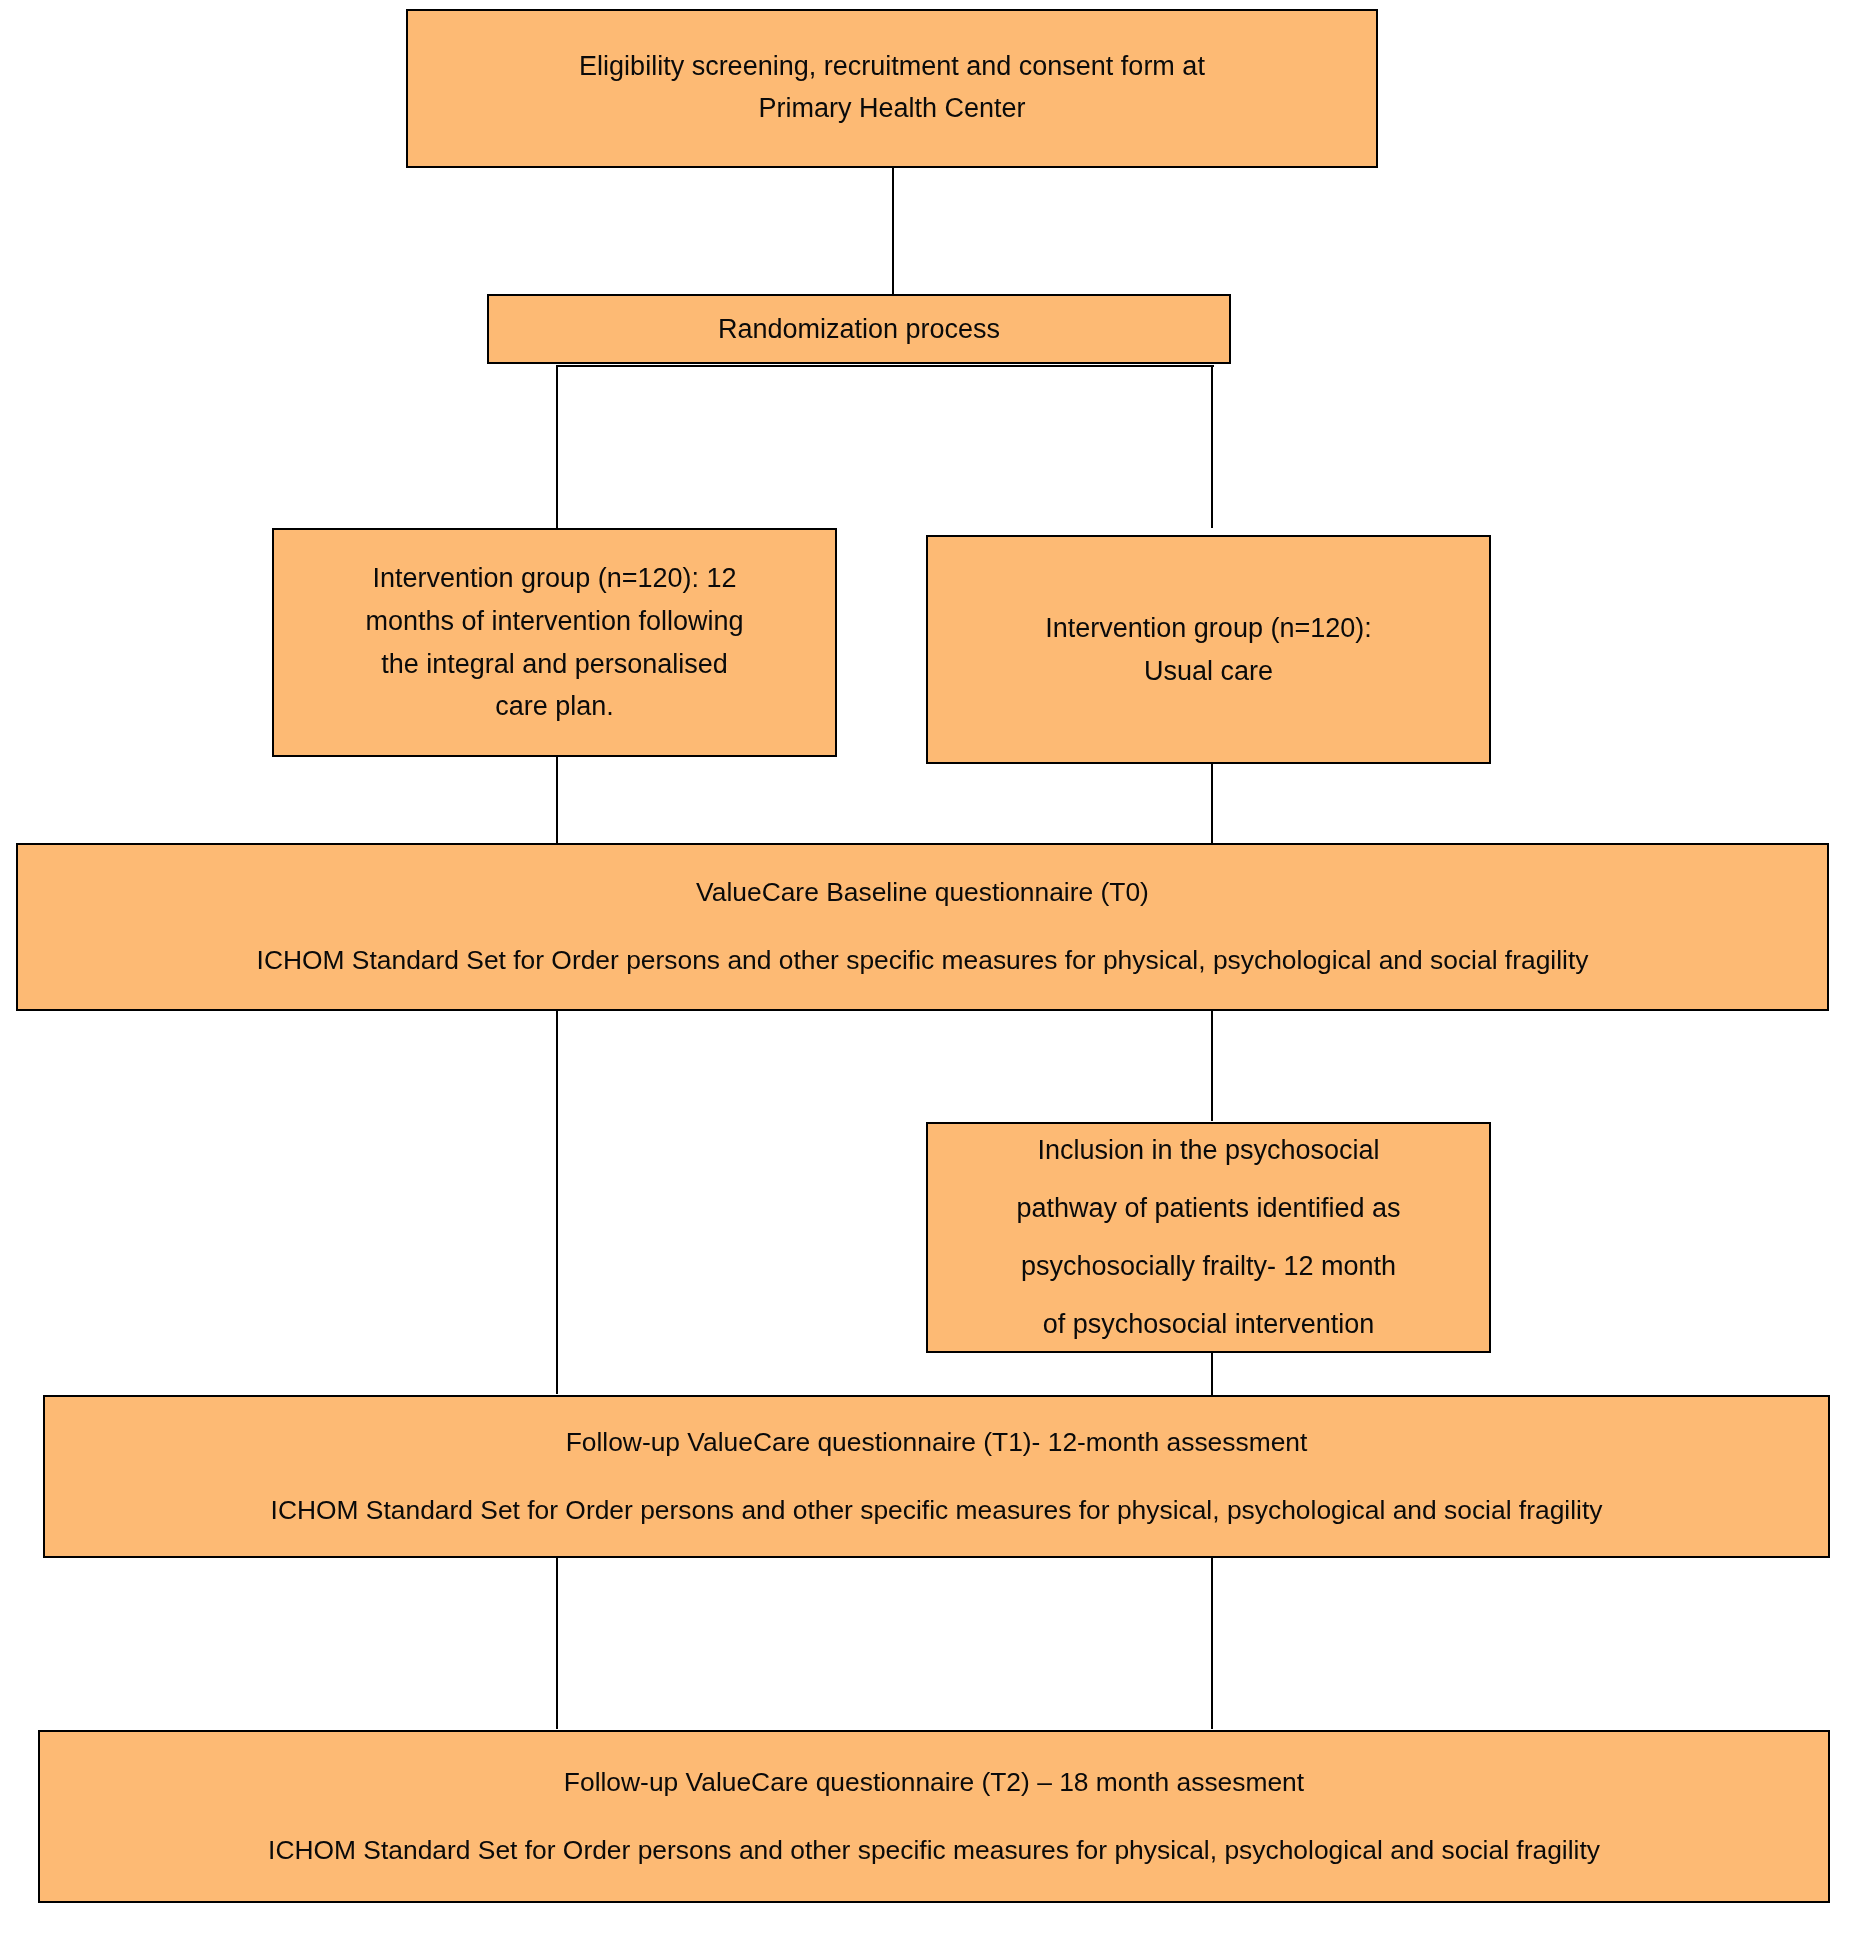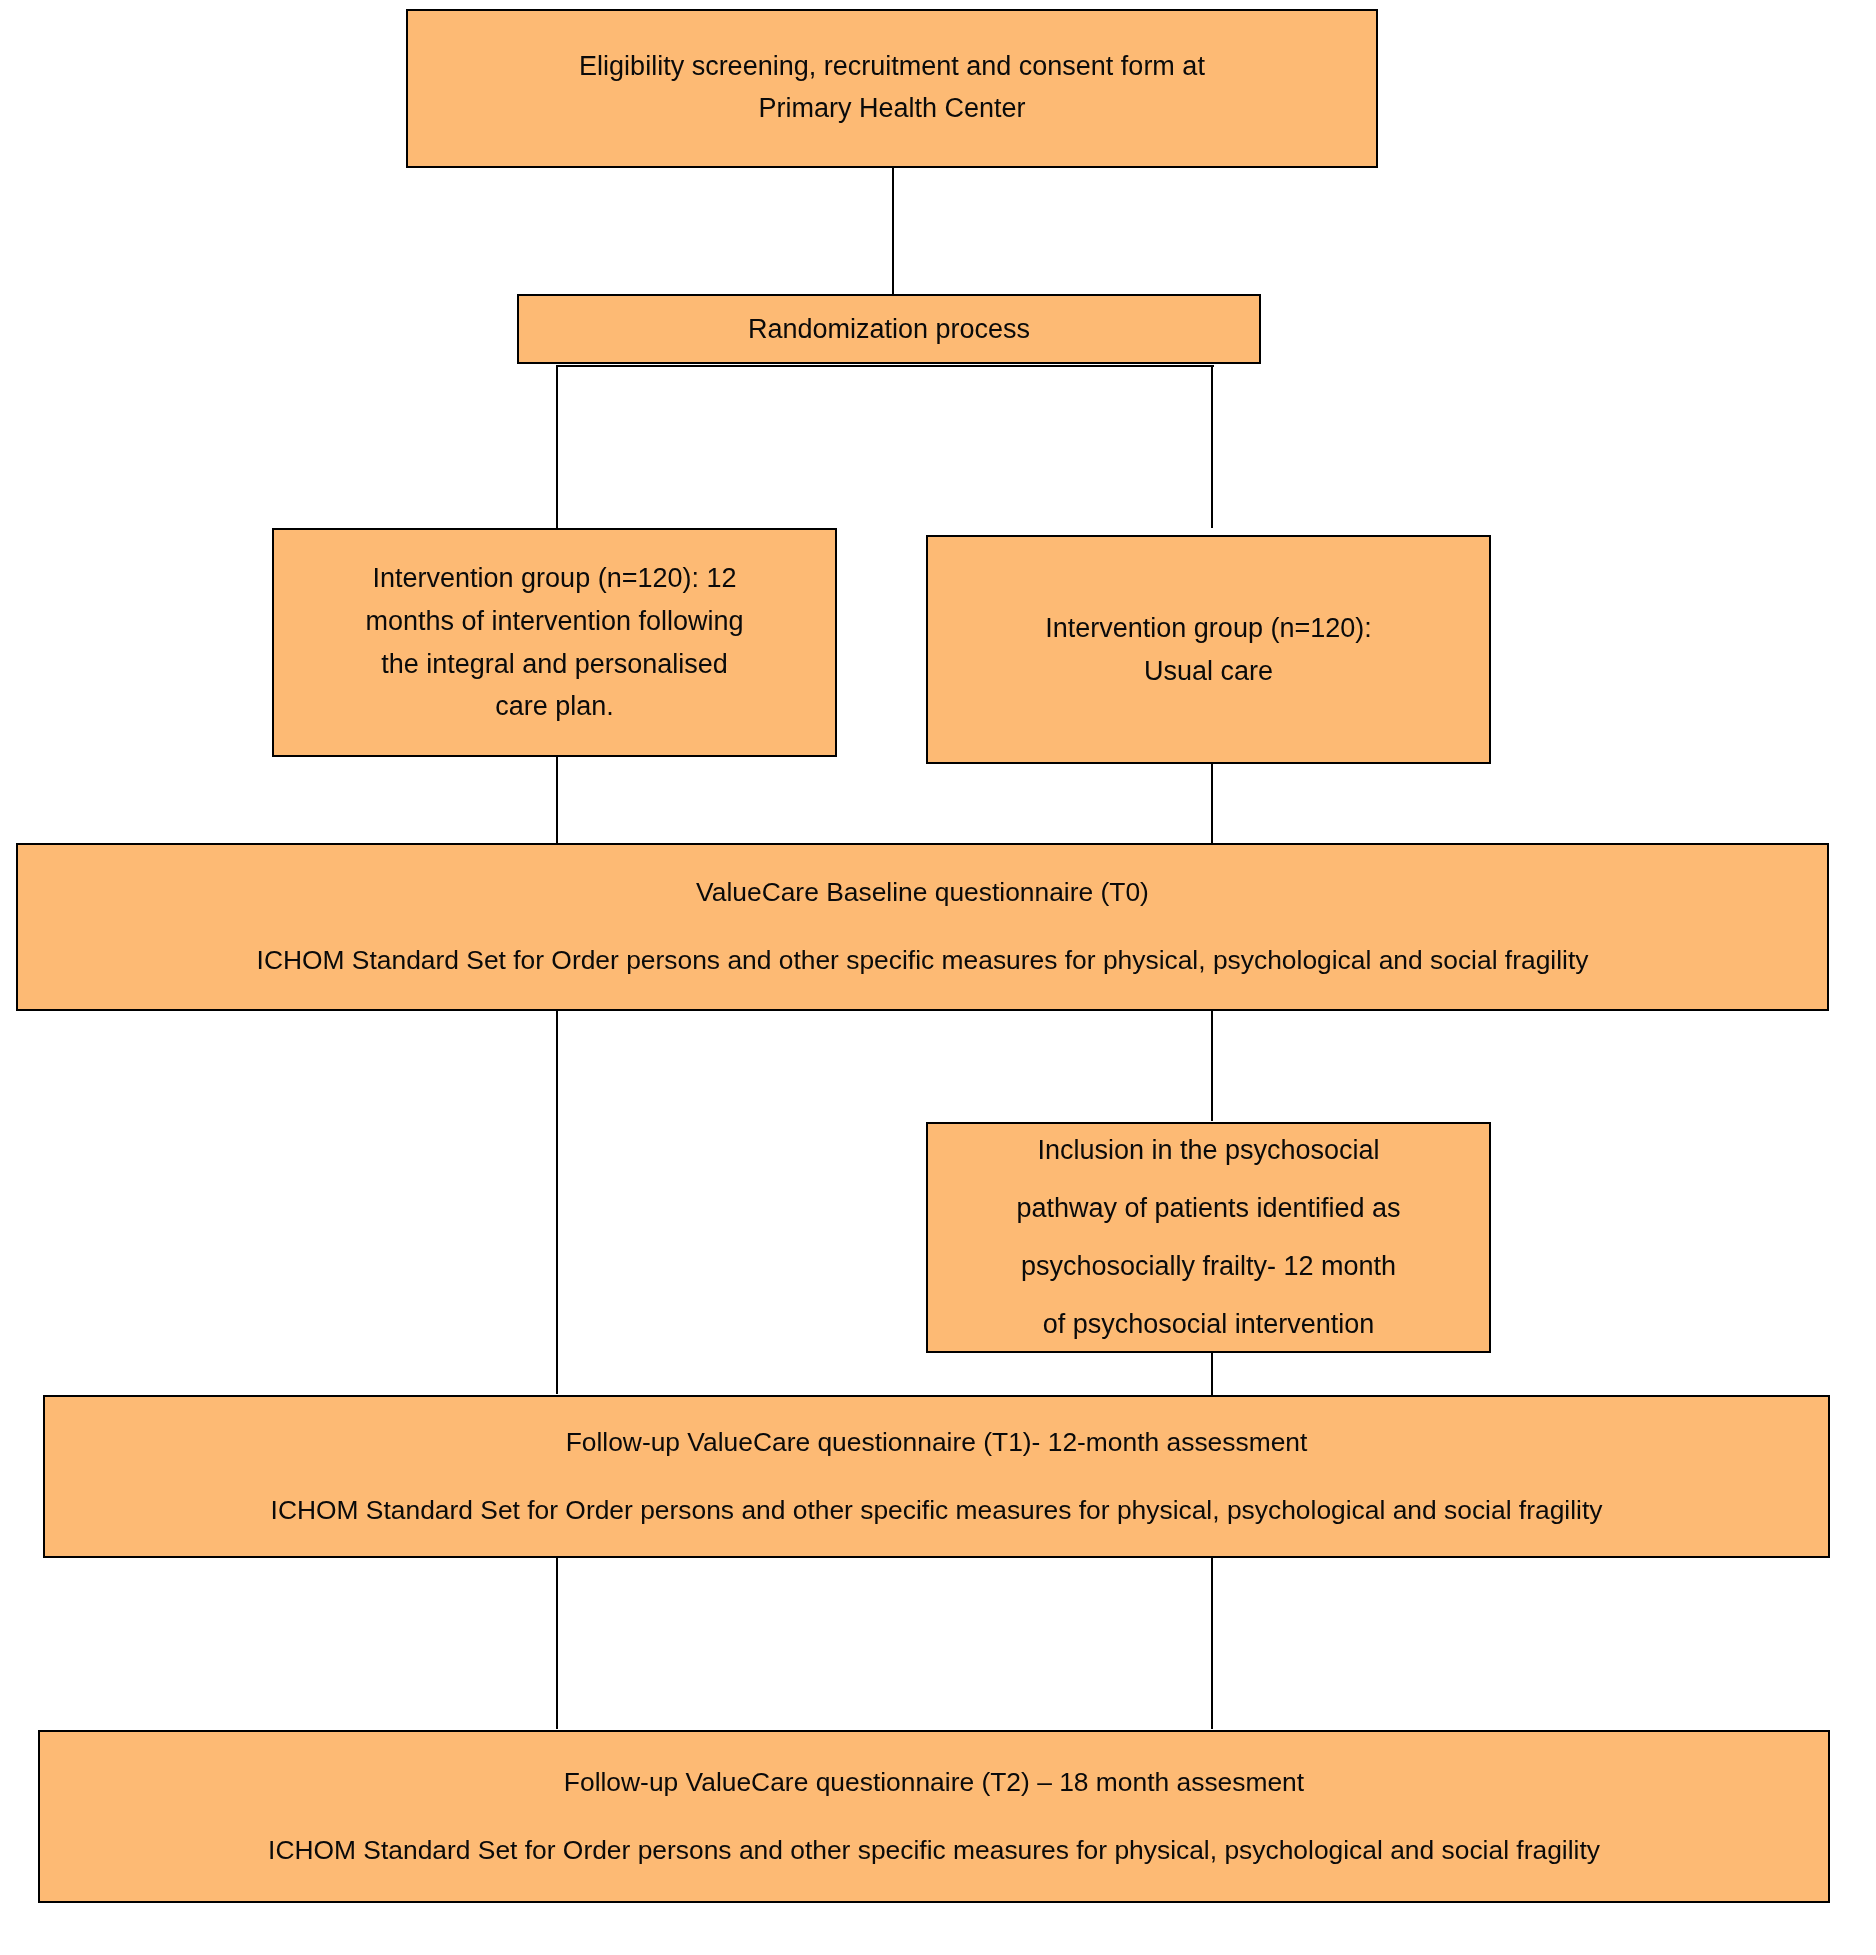--- a/index.html
+++ b/index.html
@@ -73,21 +73,21 @@
   <div class="connector v" style="left:1211px; top:1353px; height:42px;"></div>
 
   <div class="connector v" style="left:556px; top:1557px; height:172px;"></div>
   <div class="connector v" style="left:1211px; top:1557px; height:172px;"></div>
 
   <div class="box fs-top" style="left:406px; top:8.8px; width:972px; height:159px; padding:0 26.4px;">
     <span class="line">Eligibility screening, recruitment and consent form at</span>
     <span class="line">Primary Health Center</span>
   </div>
 
-  <div class="box fs-rand" style="left:517px; top:294px; width:744px; height:70px; padding:0 17.6px;">
+  <div class="box fs-rand" style="left:487px; top:294px; width:744px; height:70px; padding:0 17.6px;">
     <span class="line">Randomization process</span>
   </div>
 
   <div class="box fs-grp" style="left:272px; top:528px; width:565px; height:229px; padding:0 22px;">
     <span class="line">Intervention group (n=120): 12</span>
     <span class="line">months of intervention following</span>
     <span class="line">the integral and personalised</span>
     <span class="line">care plan.</span>
   </div>
 

